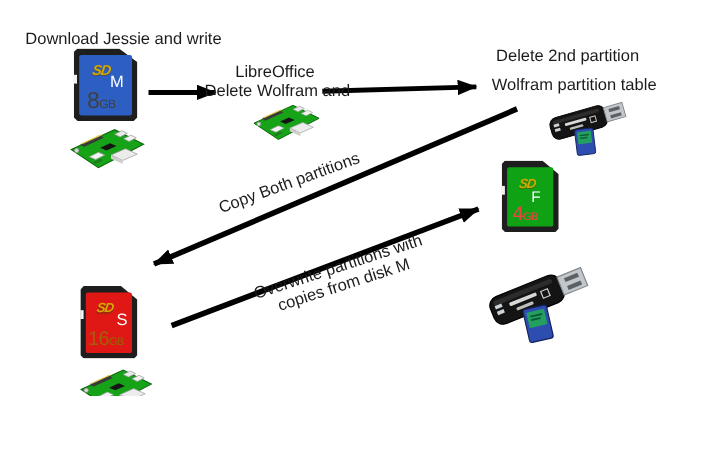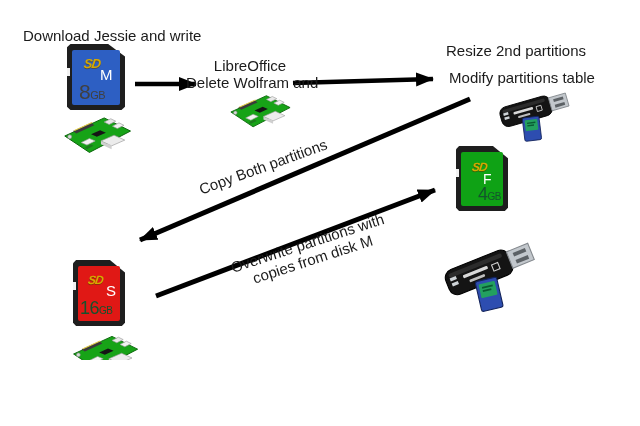--- a/index.html
+++ b/index.html
@@ -34,29 +34,29 @@
   .card-m .sd-logo{left:17px;top:12px;font-size:13px;}
   .card-m .sd-letter{left:33px;top:22px;font-size:15px;color:#ffffff;}
   .card-m .sd-size{left:12px;top:36px;font-size:21px;color:#404040;}
   .card-m .sd-size .unit{font-size:11px;}
   .card-m .sd-nub{top:24px;}
   
   .card-s{left:73px;top:260px;width:52px;height:66px;}
   .card-s .sd-label{left:5px;top:6px;right:5px;bottom:5px;background:#e01815;}
   .card-s .sd-logo{left:15px;top:13px;font-size:12px;}
   .card-s .sd-letter{left:33px;top:22px;font-size:15px;color:#ffffff;}
-  .card-s .sd-size{left:7px;top:38px;font-size:18px;color:#14532d;}
+  .card-s .sd-size{left:7px;top:38px;font-size:18px;color:#a16207;}
   .card-s .sd-size .unit{font-size:10px;}
   .card-s .sd-nub{top:22px;}
   
   .card-f{left:456px;top:146px;width:52px;height:65px;}
   .card-f .sd-label{left:5px;top:6px;right:5px;bottom:5px;background:#0fa215;}
   .card-f .sd-logo{left:16px;top:14px;font-size:12px;}
   .card-f .sd-letter{left:27px;top:25px;font-size:14px;color:#ffffff;}
-  .card-f .sd-size{left:10px;top:38px;font-size:18px;color:#14532d;margin-left:12px;}
+  .card-f .sd-size{left:10px;top:38px;font-size:18px;color:#ef4444;}
   .card-f .sd-size .unit{font-size:10px;}
   .card-f .sd-nub{top:23px;}
 
   .pi{position:absolute;}
   .reader{position:absolute;transform-origin:center center;}
 </style>
 </head>
 <body>
 
 <div id="stage">
@@ -74,22 +74,22 @@
   </svg>
 
   <div class="txt" style="left:23px;top:27px;">Download Jessie and write</div>
   <div class="txt" style="left:56px;top:44px;margin-left:36px;">to</div>
 
   <div class="txt center" style="left:186px;top:57px;width:128px;">
     <div>LibreOffice</div>
     <div>Delete Wolfram and</div>
   </div>
 
-  <div class="txt center" style="left:426px;top:42px;width:180px;">Resize 2nd partitions</div>
-  <div class="txt center" style="left:432px;top:69px;width:180px;">Modify partitions table</div>
+  <div class="txt center" style="left:426px;top:42px;width:180px;">Delete 2nd partition</div>
+  <div class="txt center" style="left:432px;top:69px;width:180px;">Wolfram partition table</div>
 
 
   <div class="txt center rot" style="left:182px;top:158px;width:162px;transform:rotate(-20deg);">Copy Both partitions</div>
 
   <div class="txt center rot" style="left:212px;top:234px;width:196px;transform:rotate(-18deg);">
     <div>Overwrite partitions with</div>
     <div>copies from disk M</div>
   </div>
 
   <div class="sd-card card-m">

